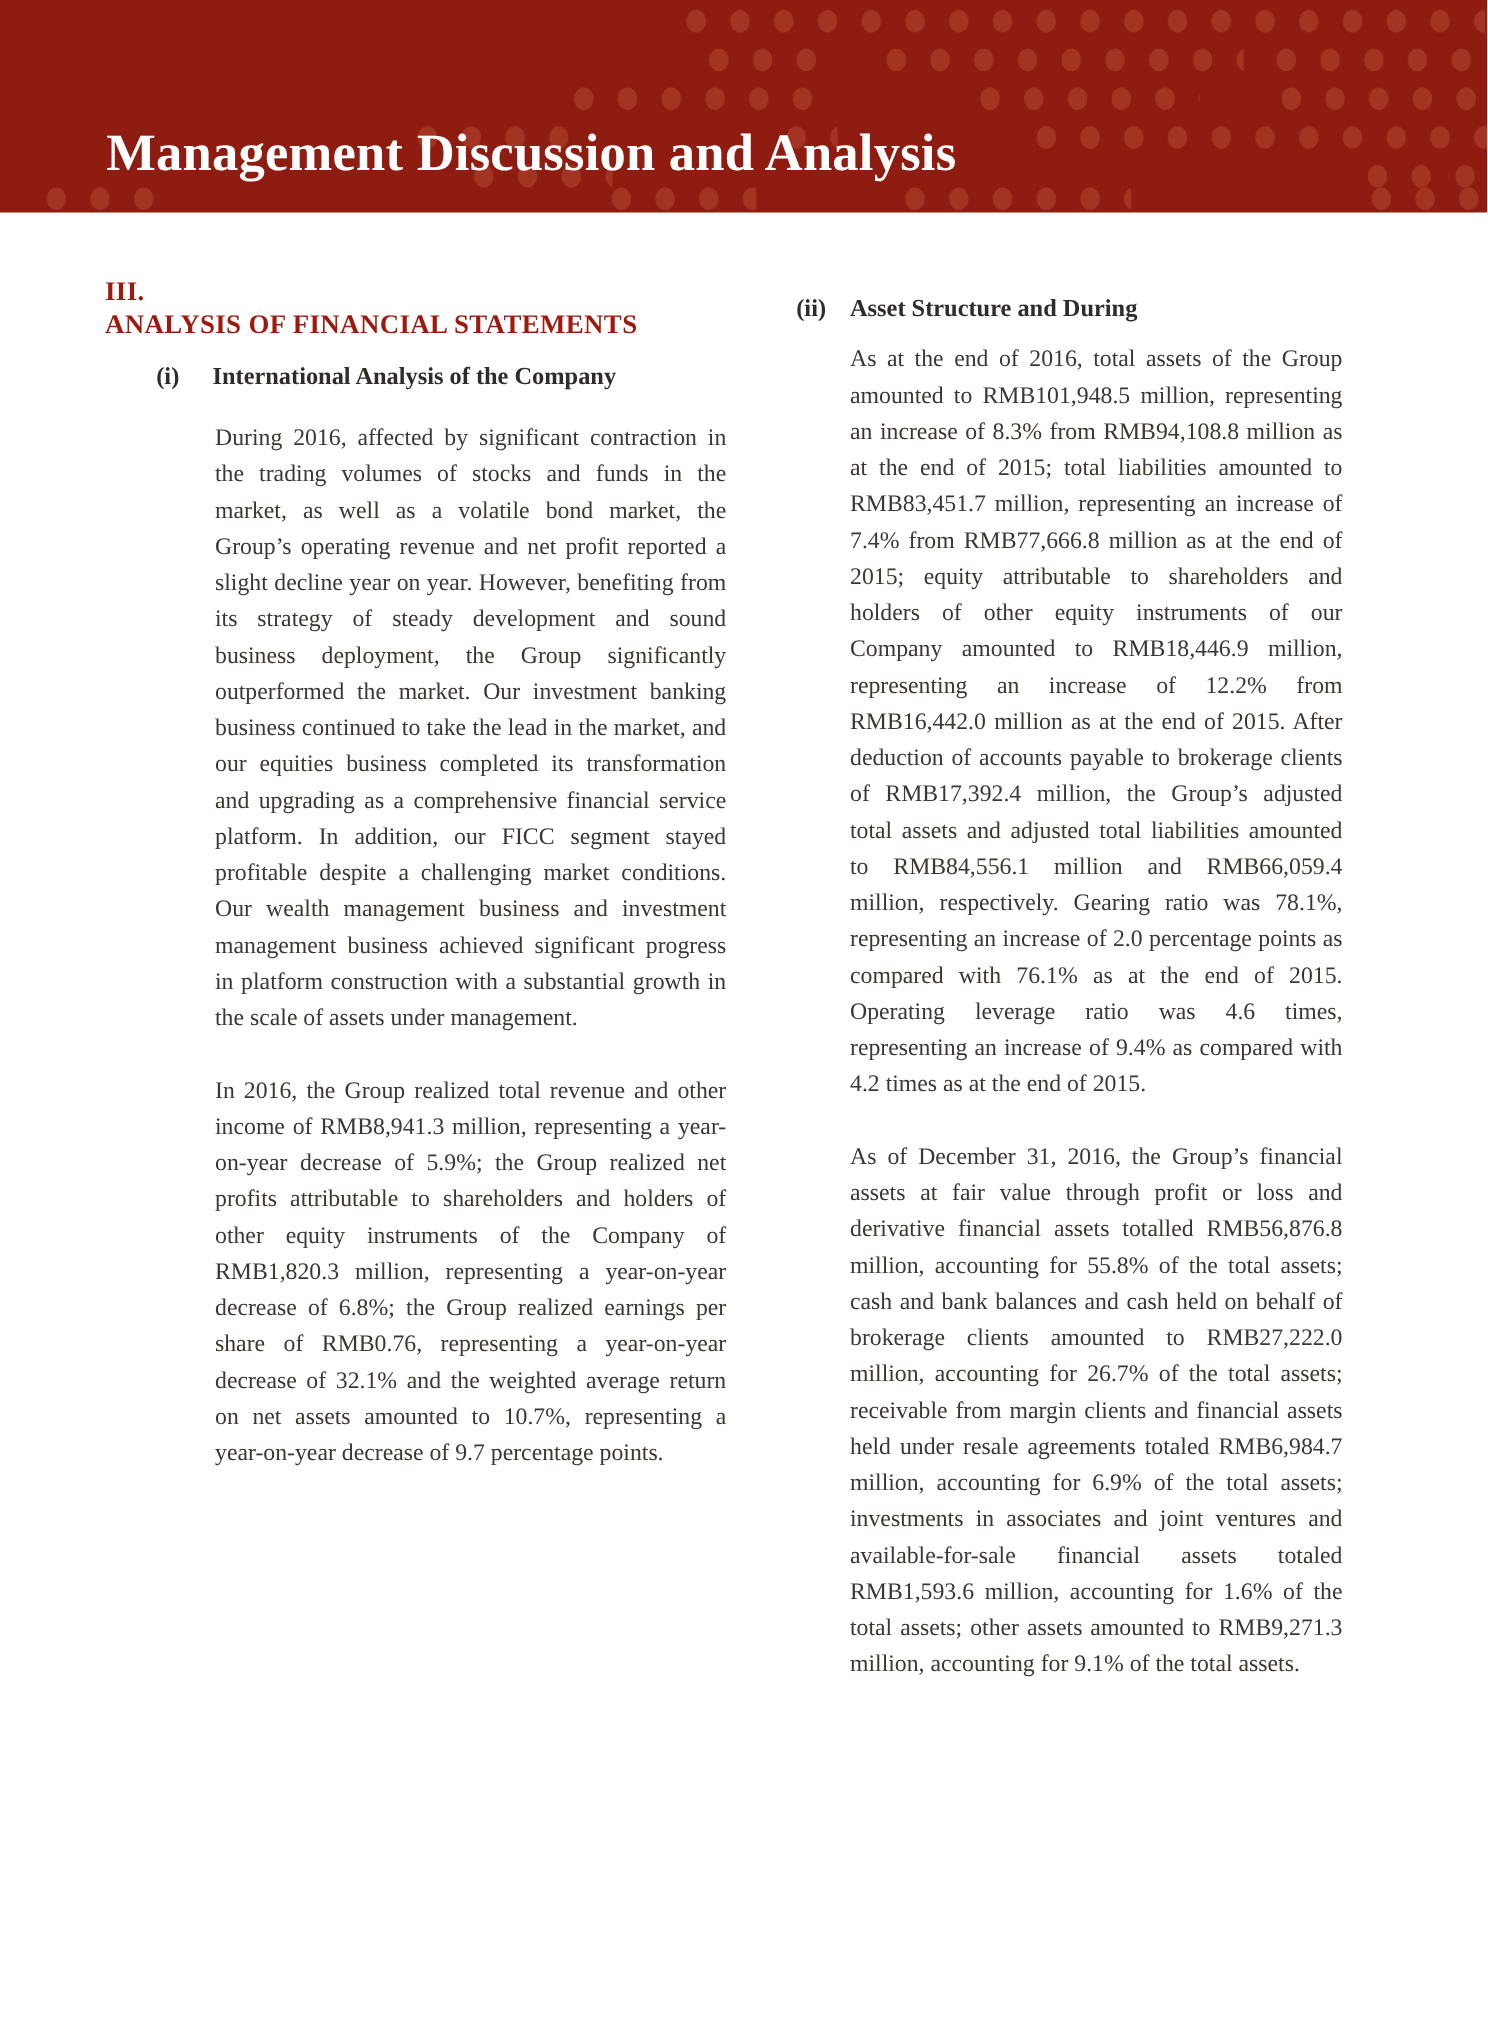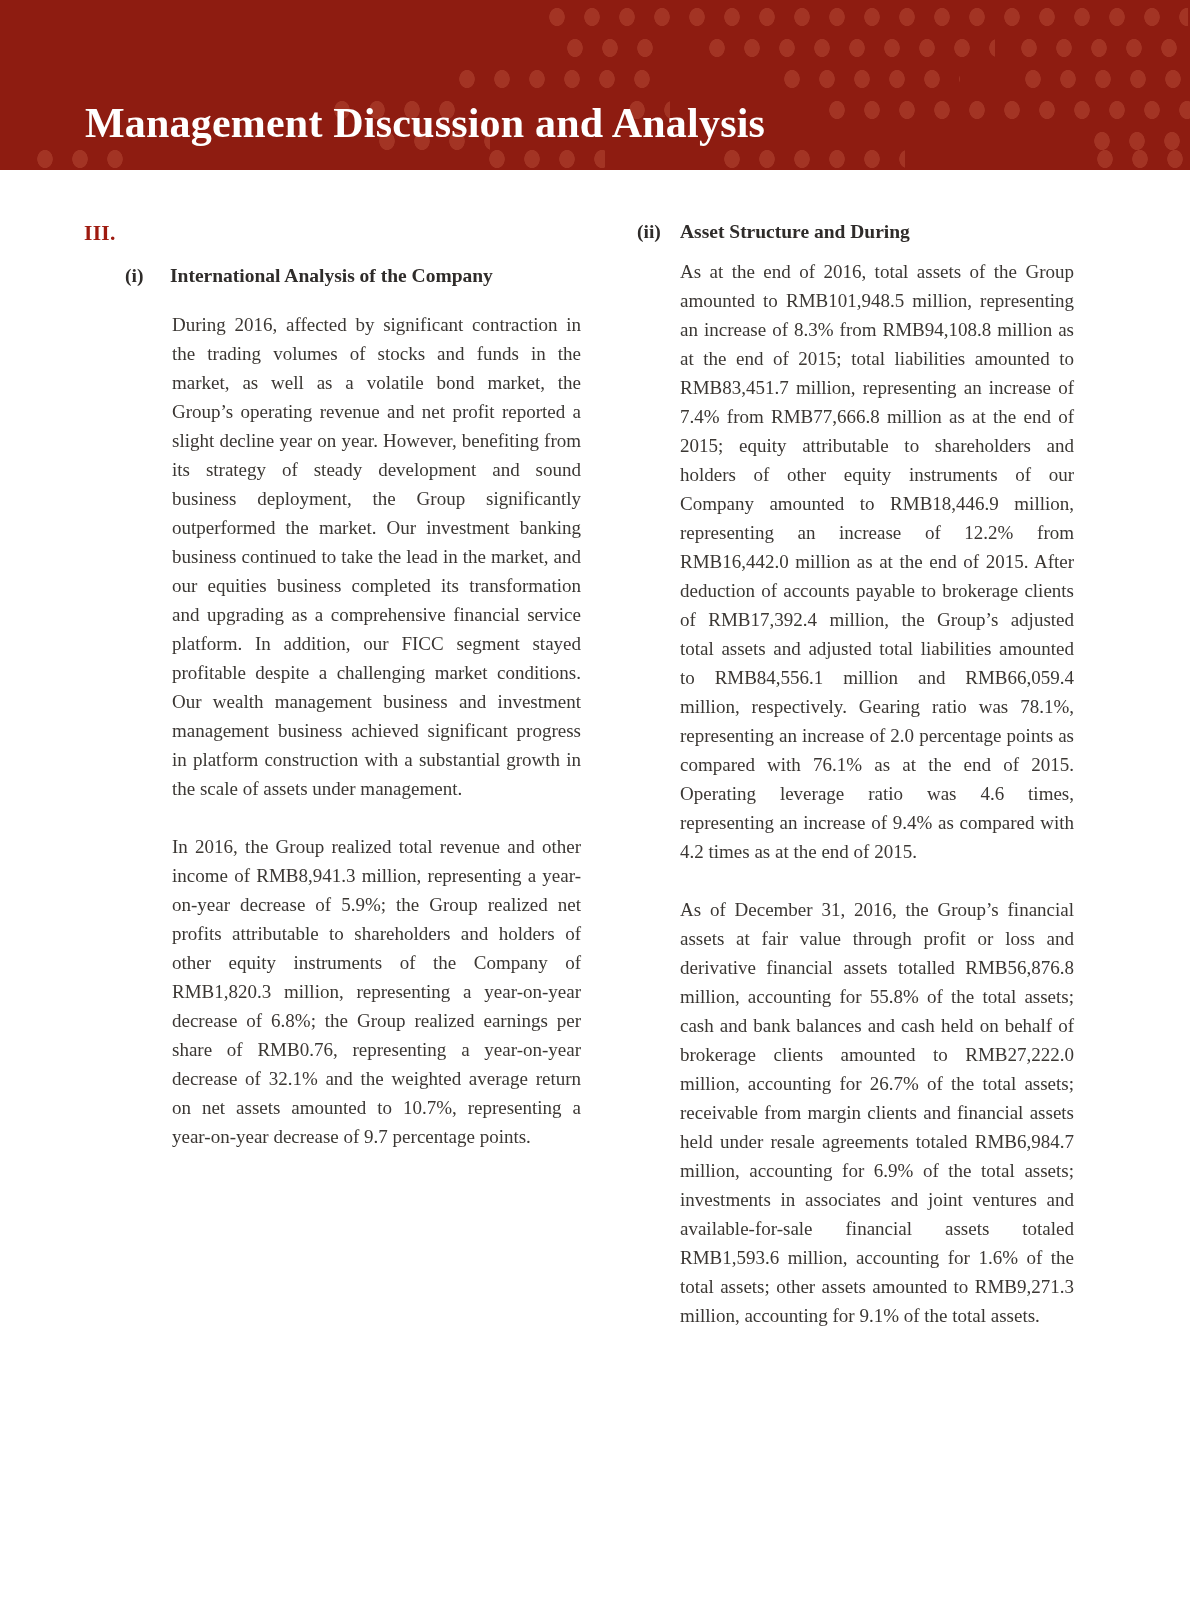--- a/index.html
+++ b/index.html
@@ -53,21 +53,21 @@
 
   .subsection-heading {
     display:flex;
     color:#2f2c2a;
     font-weight:bold;
     font-size:19.5px;
     line-height:24px;
     white-space:nowrap;
   }
   .col-left .subsection-heading  { margin-left:41px; margin-top:18px; }
-  .col-right .subsection-heading { margin-top:0; }
+  .col-right .subsection-heading { margin-top:16px; }
   .sub-num-left  { width:45px; flex:none; }
   .sub-num-right { width:43px; flex:none; }
 
   .paras-left  { margin-left:88px; margin-top:22px; width:409px; }
   .paras-right { margin-left:43px; margin-top:13px; width:394px; }
   .paras p {
     font-size:19px;
     line-height:29px;
     color:#3b3733;
     text-align:justify;
@@ -107,20 +107,21 @@
     <div class="dot-row" style="left:28px;top:144px;width:108px;"></div>
     <div class="dot-row" style="left:480px;top:144px;width:125px;"></div>
     <div class="dot-row" style="left:715px;top:144px;width:190px;"></div>
     <div class="dot-row" style="left:1088px;top:144px;width:102px;"></div>
     <div class="banner-title">Management Discussion and Analysis</div>
   </div>
 
   <div class="col col-left">
     <div class="section-heading">
       <span class="section-num">III.</span>
+      <span>ANALYSIS OF FINANCIAL STATEMENTS</span>
     </div>
     <div class="subsection-heading">
       <span class="sub-num-left">(i)</span>
       <span>International Analysis of the Company</span>
     </div>
     <div class="paras paras-left">
       <p>During 2016, affected by significant contraction in the trading volumes of stocks and funds in the market, as well as a volatile bond market, the Group’s operating revenue and net profit reported a slight decline year on year. However, benefiting from its strategy of steady development and sound business deployment, the Group significantly outperformed the market. Our investment banking business continued to take the lead in the market, and our equities business completed its transformation and upgrading as a comprehensive financial service platform. In addition, our FICC segment stayed profitable despite a challenging market conditions. Our wealth management business and investment management business achieved significant progress in platform construction with a substantial growth in the scale of assets under management.</p>
       <p>In 2016, the Group realized total revenue and other income of RMB8,941.3 million, representing a year-on-year decrease of 5.9%; the Group realized net profits attributable to shareholders and holders of other equity instruments of the Company of RMB1,820.3 million, representing a year-on-year decrease of 6.8%; the Group realized earnings per share of RMB0.76, representing a year-on-year decrease of 32.1% and the weighted average return on net assets amounted to 10.7%, representing a year-on-year decrease of 9.7 percentage points.</p>
     </div>
   </div>

